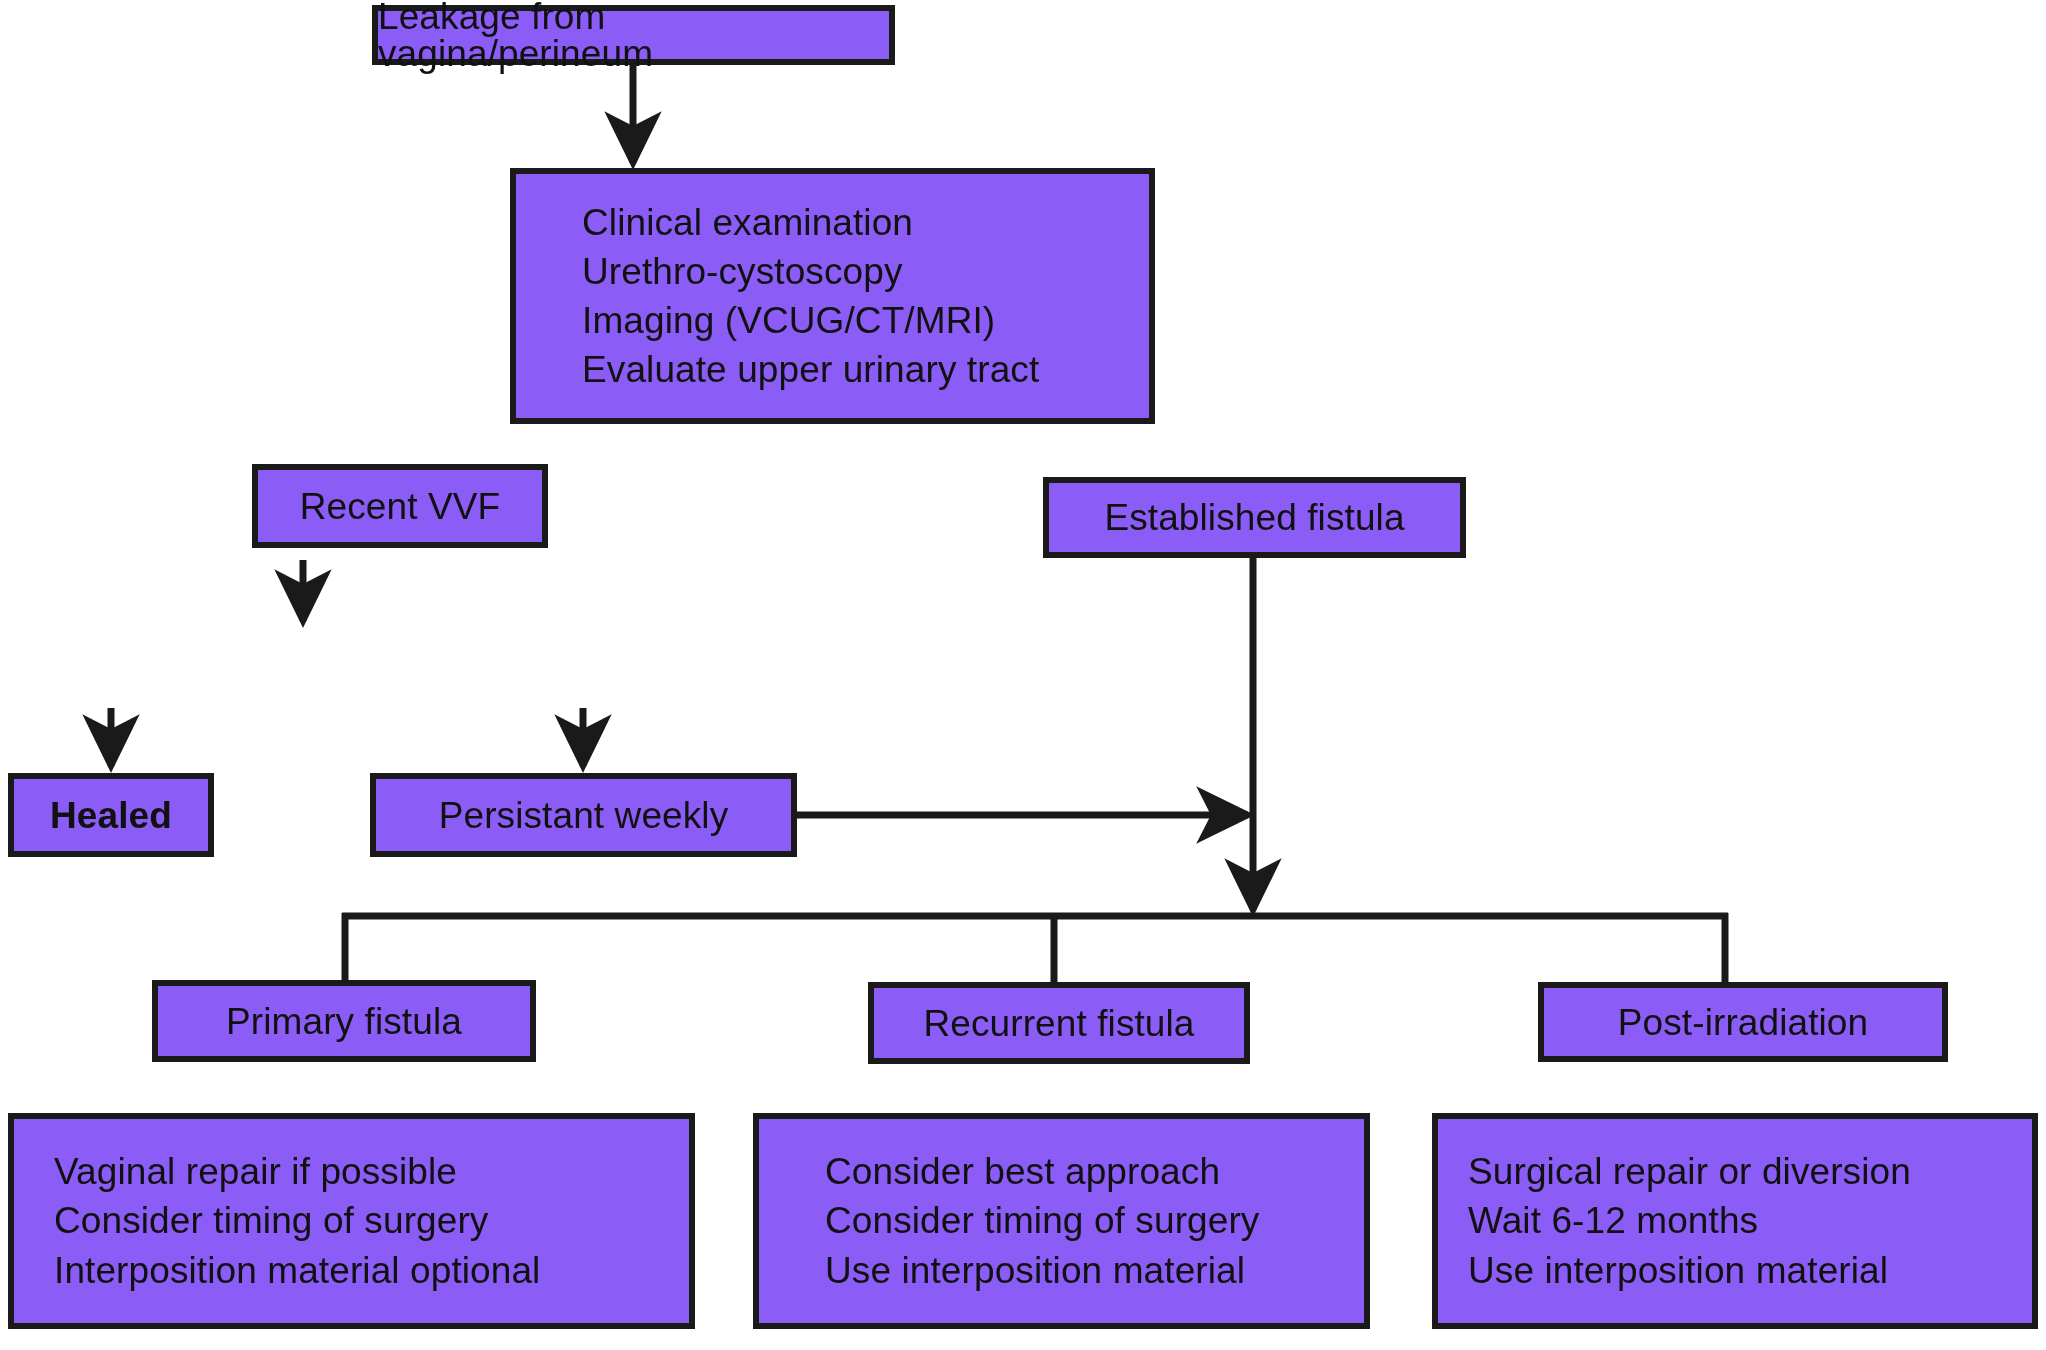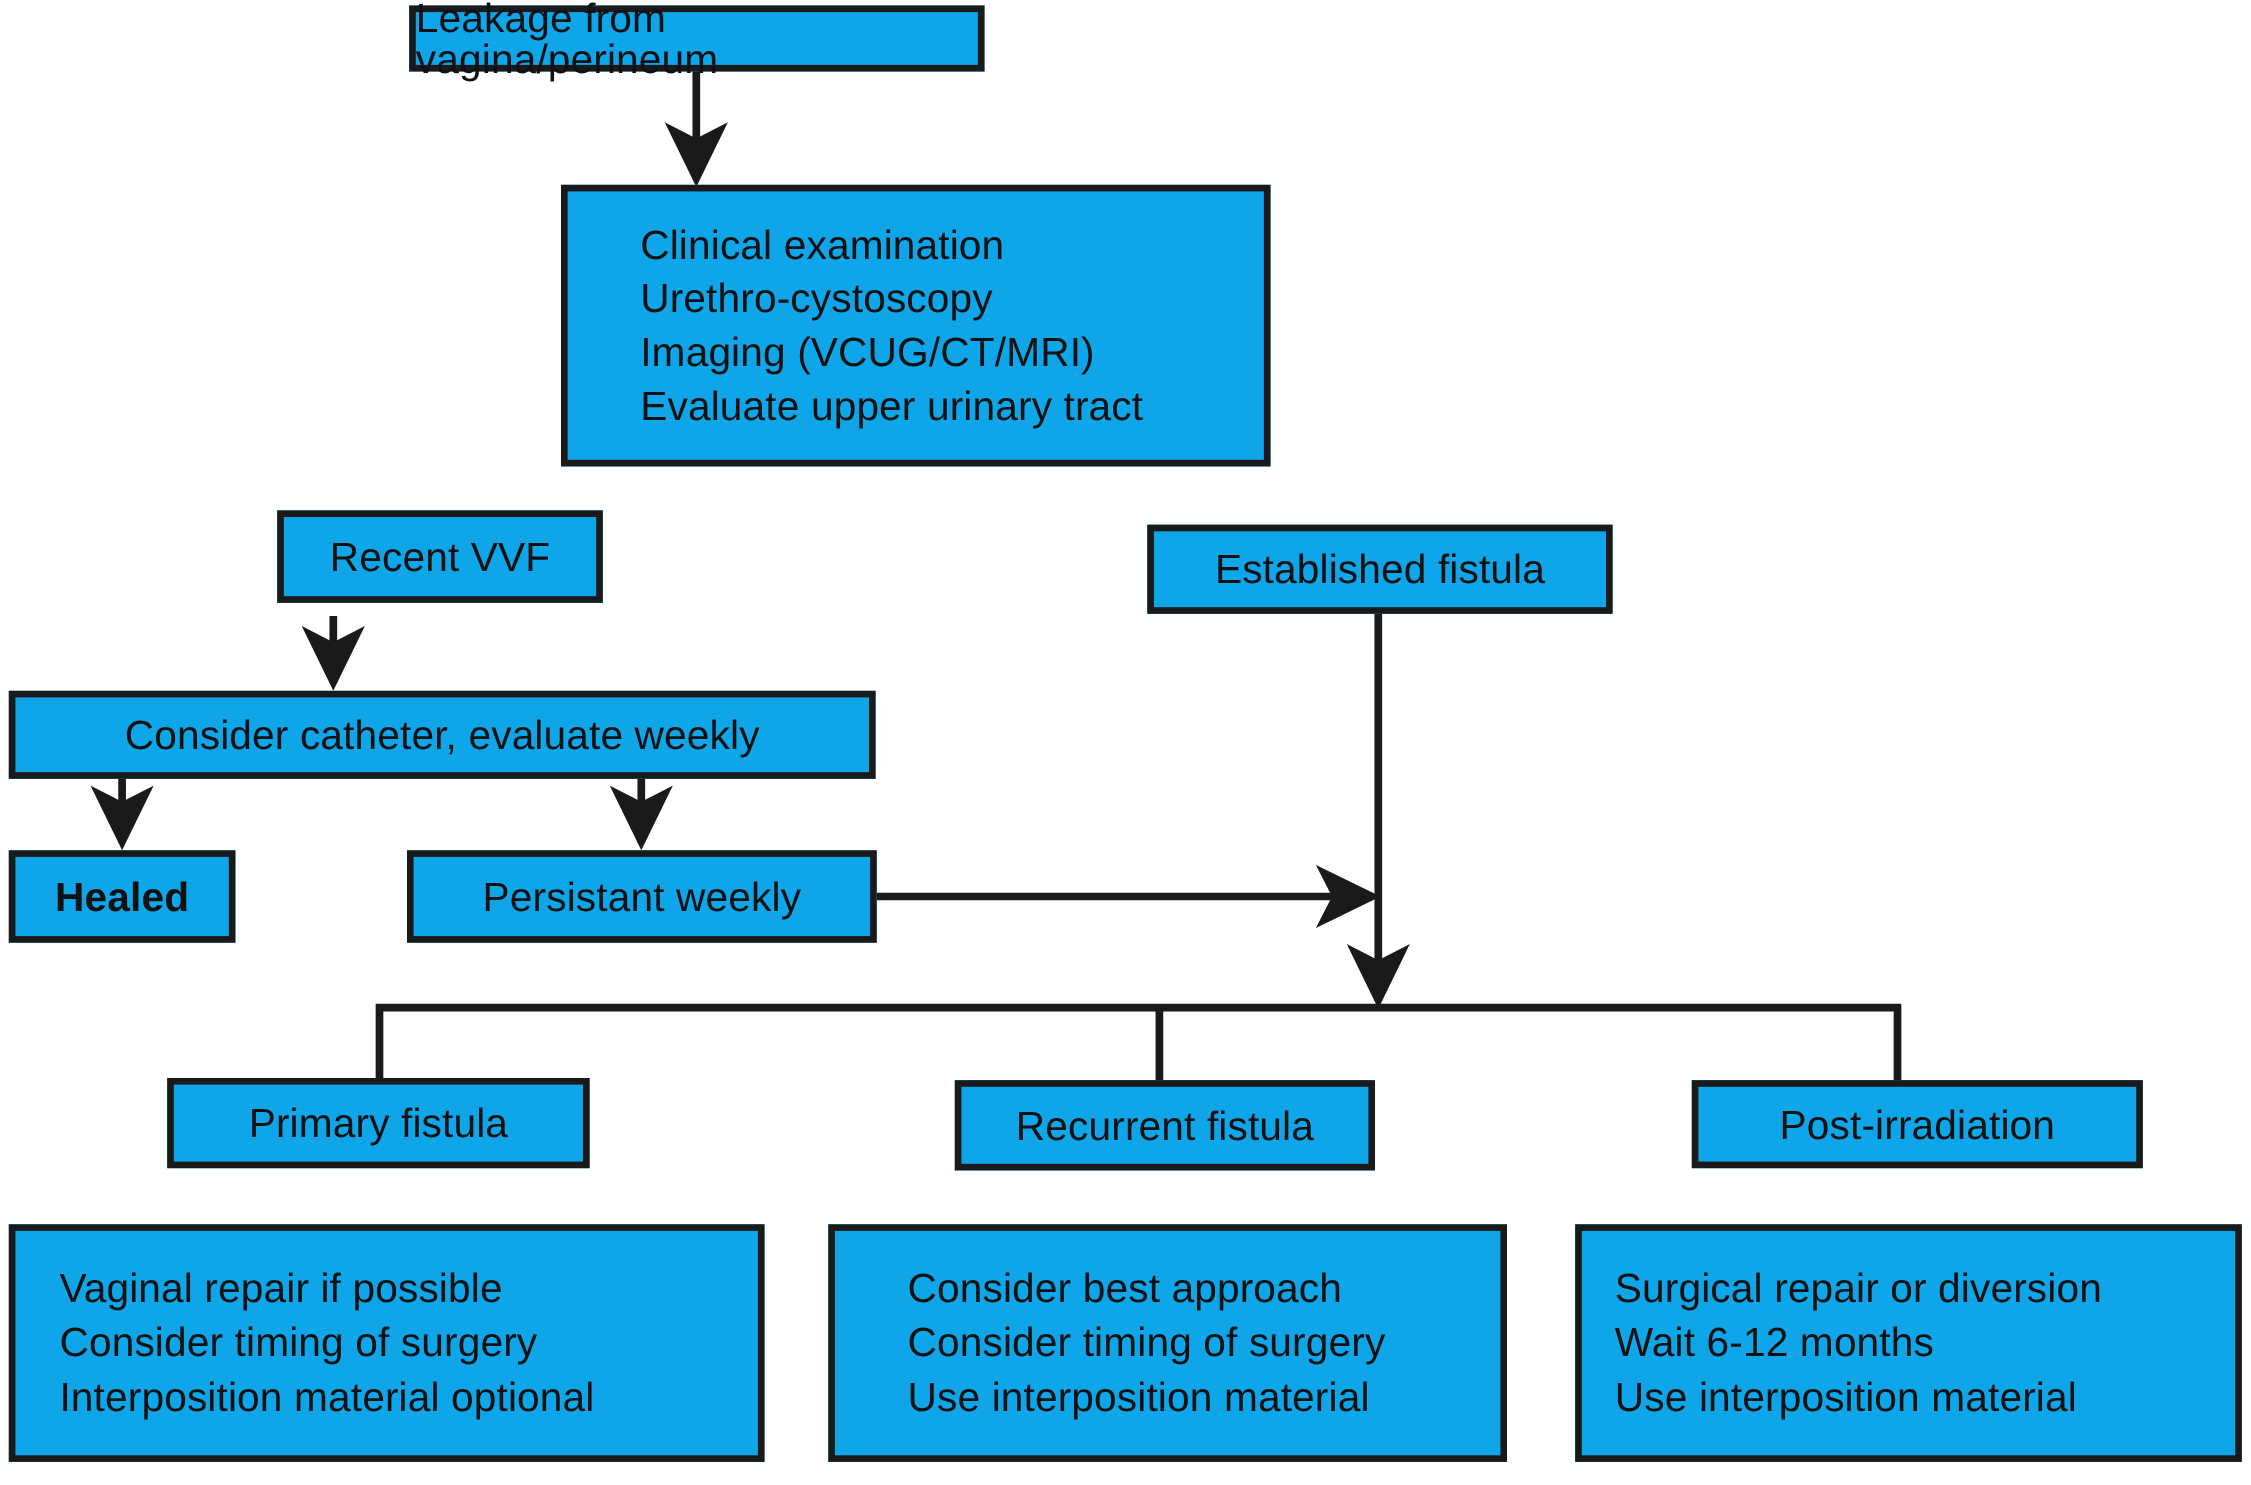--- a/index.html
+++ b/index.html
@@ -11,21 +11,21 @@
     position: relative;
     width: 2046px;
     height: 1350px;
     background: #ffffff;
     font-family: "Liberation Sans", sans-serif;
     overflow: hidden;
   }
   .node {
     position: absolute;
     box-sizing: border-box;
-    background: #0ea5e9;
+    background: #8b5cf6;
     border: 6px solid #1a1a1a;
     display: flex;
     align-items: center;
     justify-content: center;
     color: #111111;
     font-size: 37px;
     line-height: 1.0;
     letter-spacing: 0.1px;
   }
   .node.multiline {
@@ -96,23 +96,20 @@
   </div>
 
   <div class="node" style="left:252px; top:464px; width:296px; height:84px;">
     <span>Recent VVF</span>
   </div>
 
   <div class="node" style="left:1043px; top:477px; width:423px; height:81px;">
     <span>Established fistula</span>
   </div>
 
-  <div class="node" style="left:8px; top:628px; width:788px; height:80px;">
-    <span>Consider catheter, evaluate weekly</span>
-  </div>
 
   <div class="node" style="left:8px; top:773px; width:206px; height:84px;font-weight:bold;">
     <span>Healed</span>
   </div>
 
   <div class="node" style="left:370px; top:773px; width:427px; height:84px;">
     <span>Persistant weekly</span>
   </div>
 
   <div class="node" style="left:152px; top:980px; width:384px; height:82px;">

